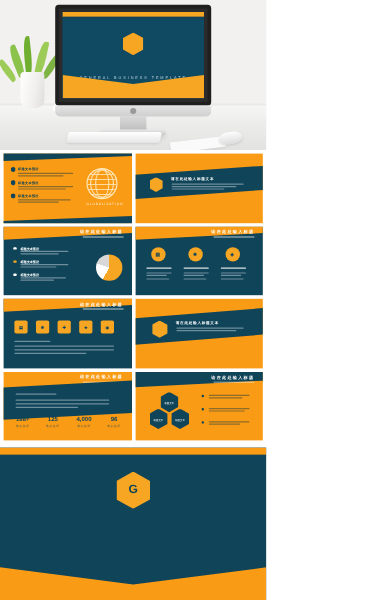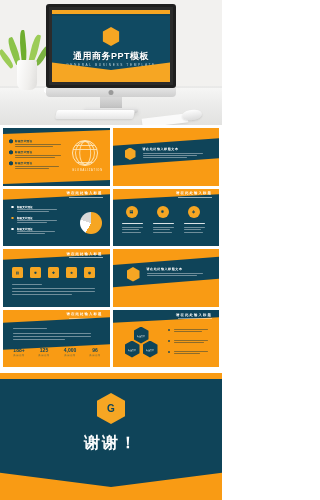--- a/index.html
+++ b/index.html
@@ -236,21 +236,20 @@
     <div class="leaf l4"></div>
     <div class="pot"></div>
     <div class="stem"></div>
     <div class="flower"></div>
 
     <div class="imac">
       <div class="bezel">
         <div class="screen">
           <div class="cover-topbar"></div>
           <div class="cover-hex"></div>
-          <div class="cover-title">通用商务PPT模板</div>
           <div class="cover-sub">GENERAL BUSINESS TEMPLATE</div>
           <div class="cover-wave"></div>
         </div>
       </div>
       <div class="imac-chin">
         <div class="apple"></div>
       </div>
     </div>
     <div class="stand"></div>
     <div class="base"></div>
@@ -417,17 +416,16 @@
       <div class="txtline dark" style="left:61px;top:41px;width:34px;"></div>
       <div class="txtline dark" style="left:61px;top:43.5px;width:26px;"></div>
     </div>
   </div>
 
   <div class="thanks">
     <div class="thanks-top"></div>
     <div class="thanks-hex">
       <span>G</span>
     </div>
-    <div class="thanks-text">谢谢！</div>
     <div class="thanks-wave"></div>
   </div>
 
 </div>
 
 </body></html>

